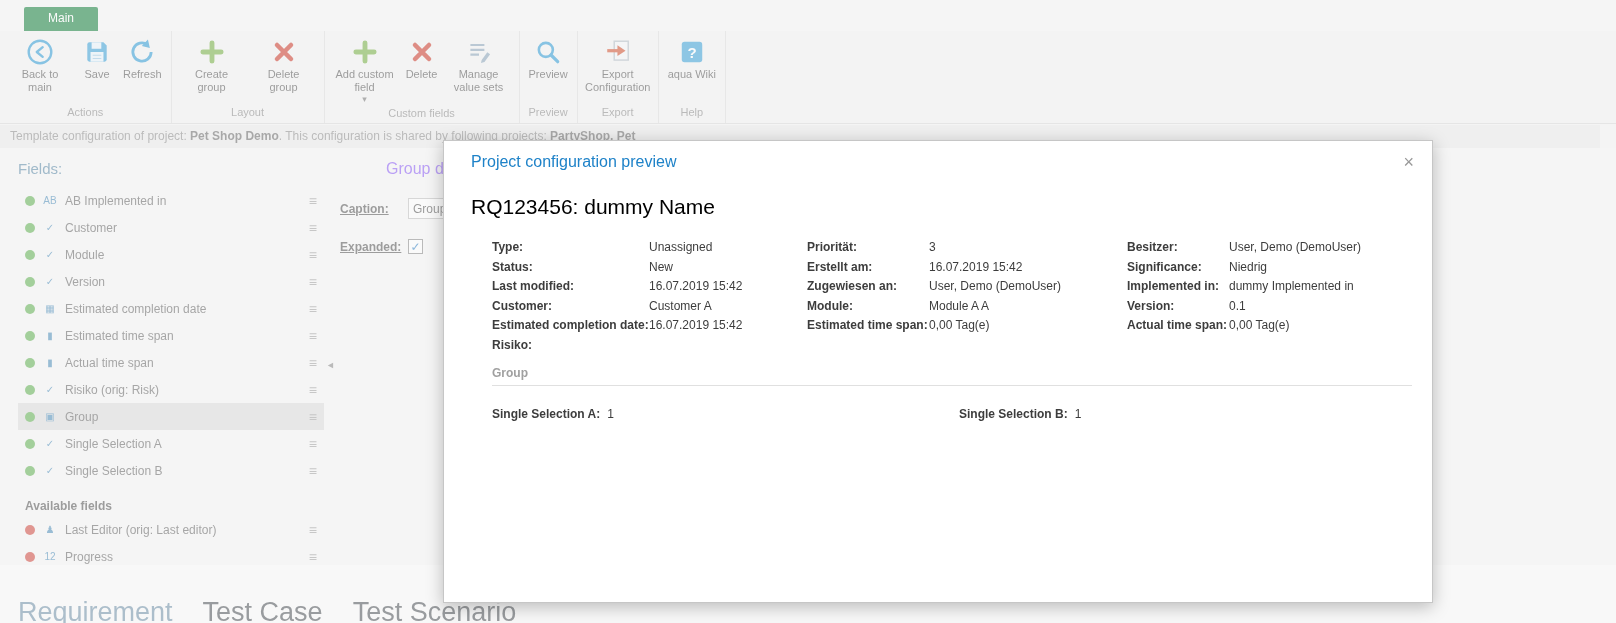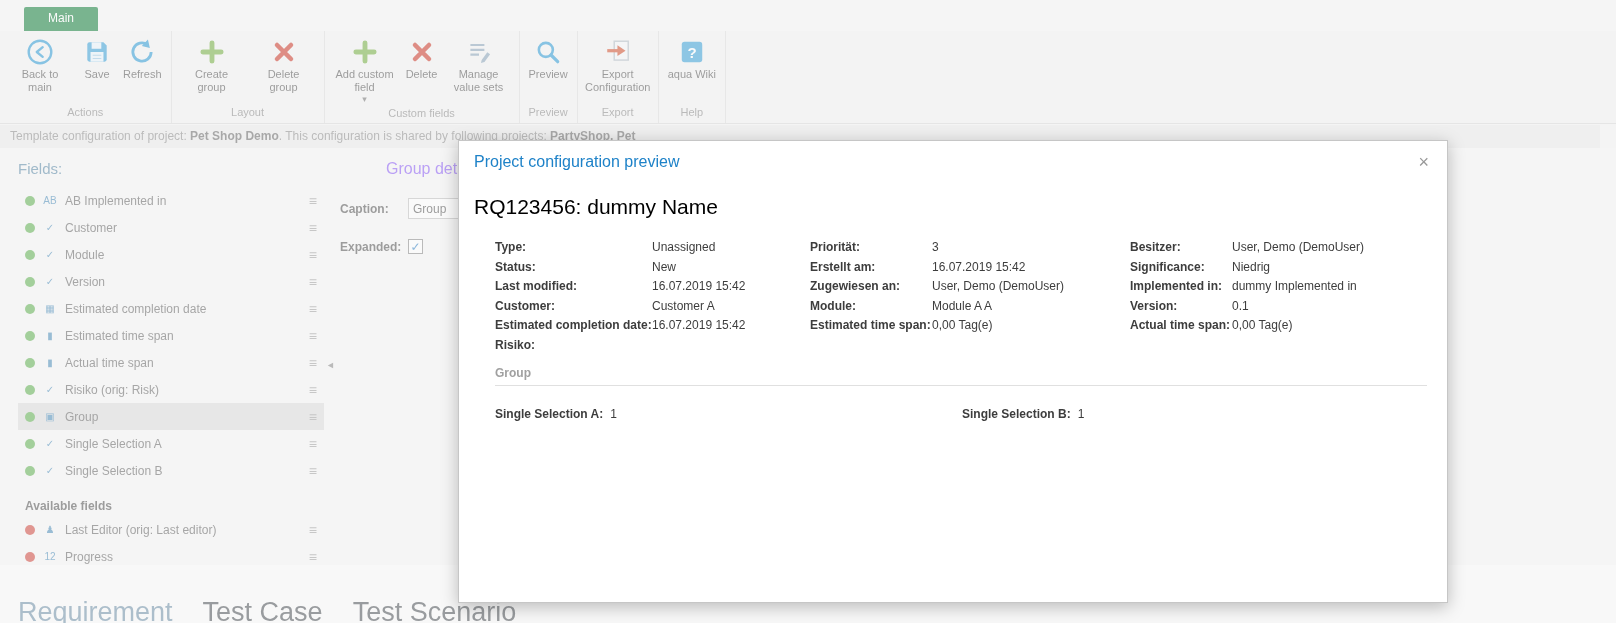--- a/index.html
+++ b/index.html
@@ -40,36 +40,36 @@
   .dot.red { background:#cf4a41; }
   .f-icon { width:16px; text-align:center; color:#4f8fbb; font-size:10px; flex:0 0 auto; }
   .f-label { flex:1; white-space:nowrap; overflow:hidden; }
   .handle { color:#a3a3a3; font-size:14px; }
   .avail-title { font-weight:bold; color:#555; font-size:12px; margin:15px 7px 3px; }
   .collapse-arrow { position:absolute; left:326px; top:212px; color:#8a8a8a; font-size:9px; }
 
   .group-details { position:absolute; left:340px; top:12px; }
   .panel-title { color:#8b5cf6; font-size:16px;margin-left:46px; }
   .form-row { margin-top:20px; display:flex; align-items:center; font-size:12px; }
-  .form-row label { font-weight:bold; color:#555; width:68px; }
+  .form-row label { font-weight:bold; color:#555; width:68px;text-decoration:underline; }
   .caption-input { width:120px; height:21px; border:1px solid #c0c0c0; background:#fff; font-size:12px;
                    padding:2px 4px; color:#555; font-family:"Liberation Sans",sans-serif; }
   .checkbox { width:15px; height:15px; border:1px solid #8a8a8a; background:#fff; display:inline-flex;
               align-items:center; justify-content:center; font-size:12px; color:#3a87c8; line-height:1; }
 
   
   .bottom-tabs { position:absolute; bottom:0; left:0; right:0; height:58px; background:#fcfcfc;
                  display:flex; align-items:center; gap:30px; padding-left:18px; }
   .btab { font-size:27px; color:#4f5459;margin-top:36px; }
   .btab.active { color:#7293aa; }
 
   
   .overlay { position:absolute; inset:0; background:rgba(244,244,244,0.45); z-index:10; }
-  .modal { position:absolute; left:458px; top:140px; width:990px; height:463px; background:#fff;
-           border:1px solid #c6c6c6; box-shadow:0 4px 16px rgba(0,0,0,0.25); z-index:20; }
+  .modal { position:absolute; left:443px; top:140px; width:990px; height:463px; background:#fff;
+           border:1px solid #c6c6c6; box-shadow:0 4px 16px rgba(0,0,0,0.25); z-index:20;padding-left:12px; }
   .modal-header { padding:12px 14px 0 15px; display:flex; justify-content:space-between; align-items:flex-start; }
   .modal-title { color:#1e82c8; font-size:16px; }
   .modal-close { color:#999; font-size:18px; line-height:1; padding:0 4px; }
   .item-title { color:#000000; font-size:21px; margin:24px 16px 0 15px; }
   .fields-grid { margin:19px 20px 0 36px; display:grid;
                  grid-template-columns:157px 158px 122px 198px 102px auto;
                  line-height:19.5px; font-size:12px; color:#3d3d3d; }
   .fields-grid .lbl, .sec-item .lbl { font-weight:bold; }
   .section-label { color:#a0a0a0; font-weight:bold; font-size:12px; margin:11px 20px 0 36px; }
   .section-line { border:none; border-top:1px solid #e0e0e0; margin:5px 20px 0 36px; }

